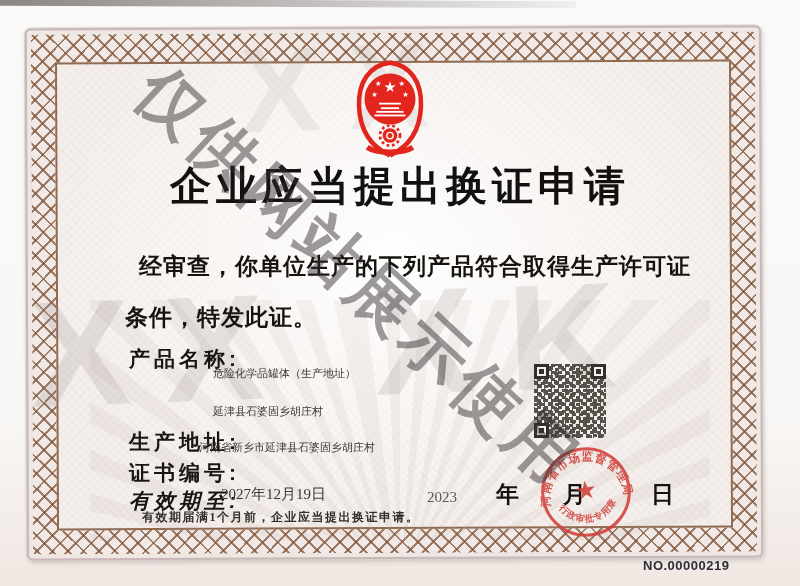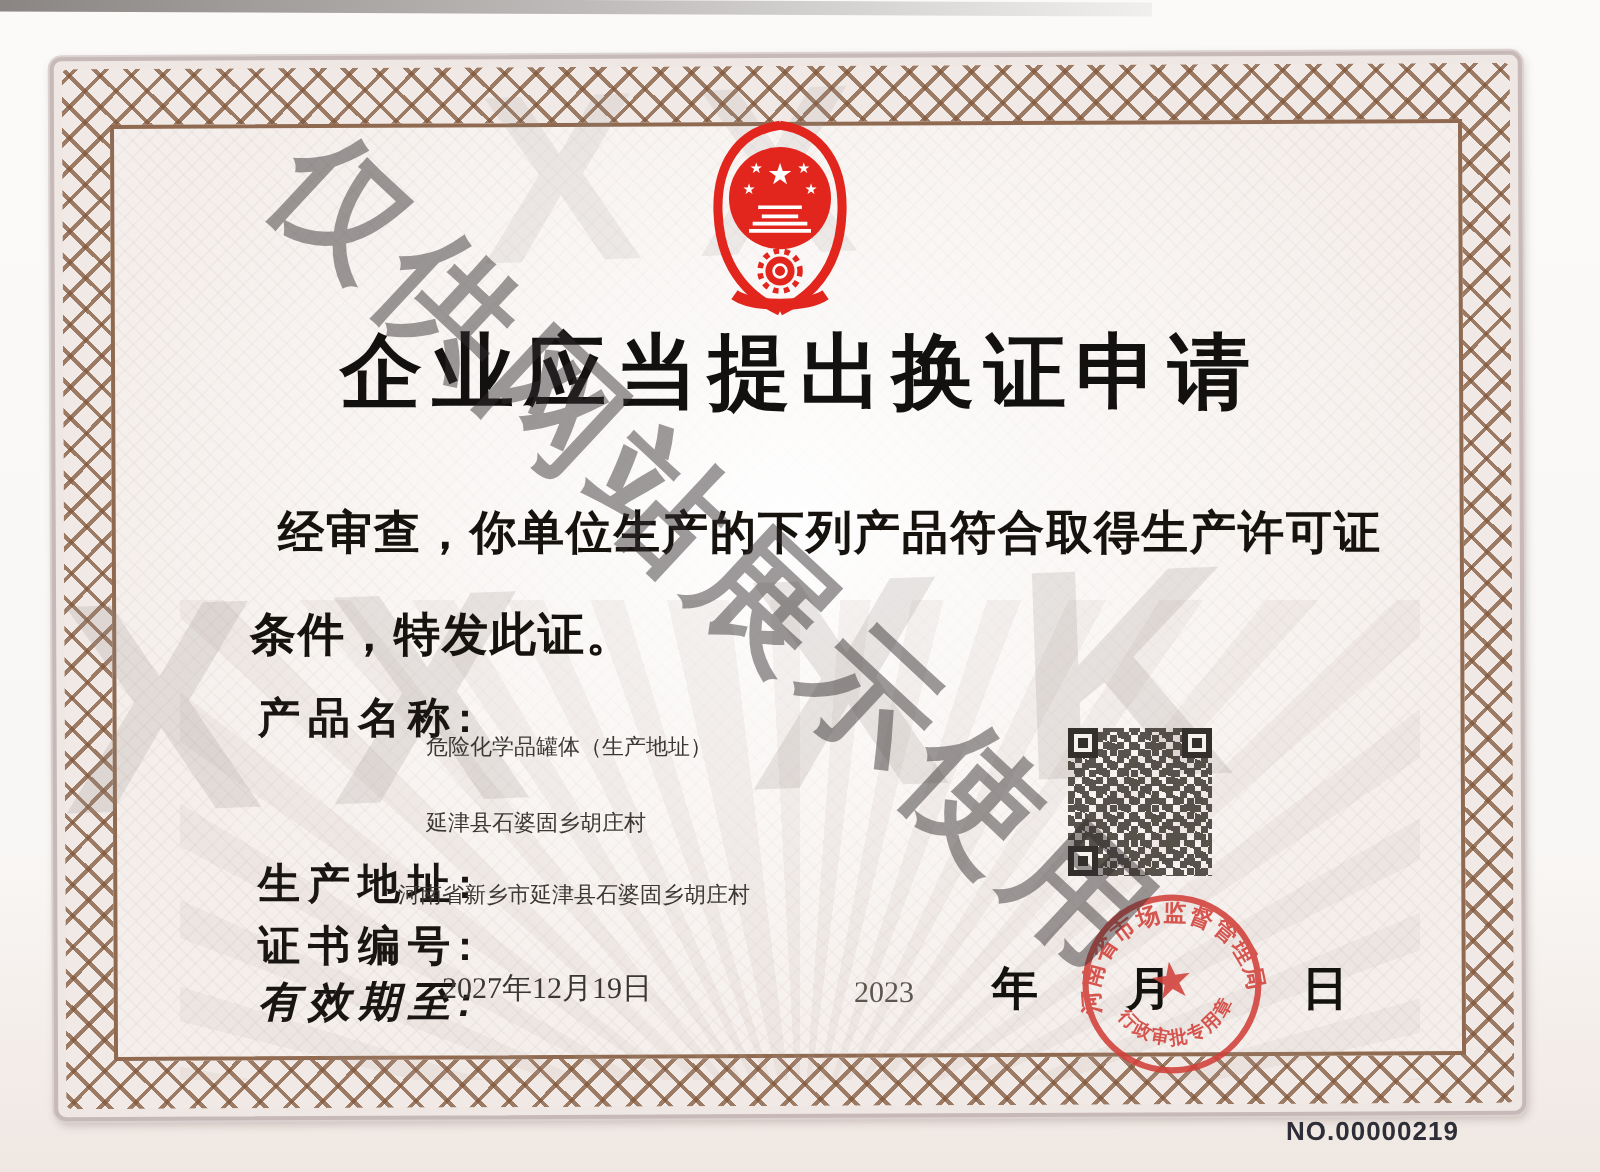--- a/index.html
+++ b/index.html
@@ -127,20 +127,21 @@
     <div class="f-value val1">延津县石婆固乡胡庄村</div>
 
     <div class="f-label lab2">生产地址:</div>
     <div class="f-value val2">河南省新乡市延津县石婆固乡胡庄村</div>
 
     <div class="f-label lab3">证书编号:</div>
 
     <div class="f-label lab4">有效期至:</div>
     <div class="f-value val4">2027年12月19日</div>
 
+    <div class="note">有效期届满1个月前，企业应当提出换证申请。</div>
 
     <div class="year-hint">2023</div>
     <div class="date-unit u-year">年</div>
     <div class="date-unit u-month">月</div>
     <div class="date-unit u-day">日</div>
 
     <div class="qr">
       <div class="qr-pattern"></div>
       <div class="finder f-tl"></div>
       <div class="finder f-tr"></div>

